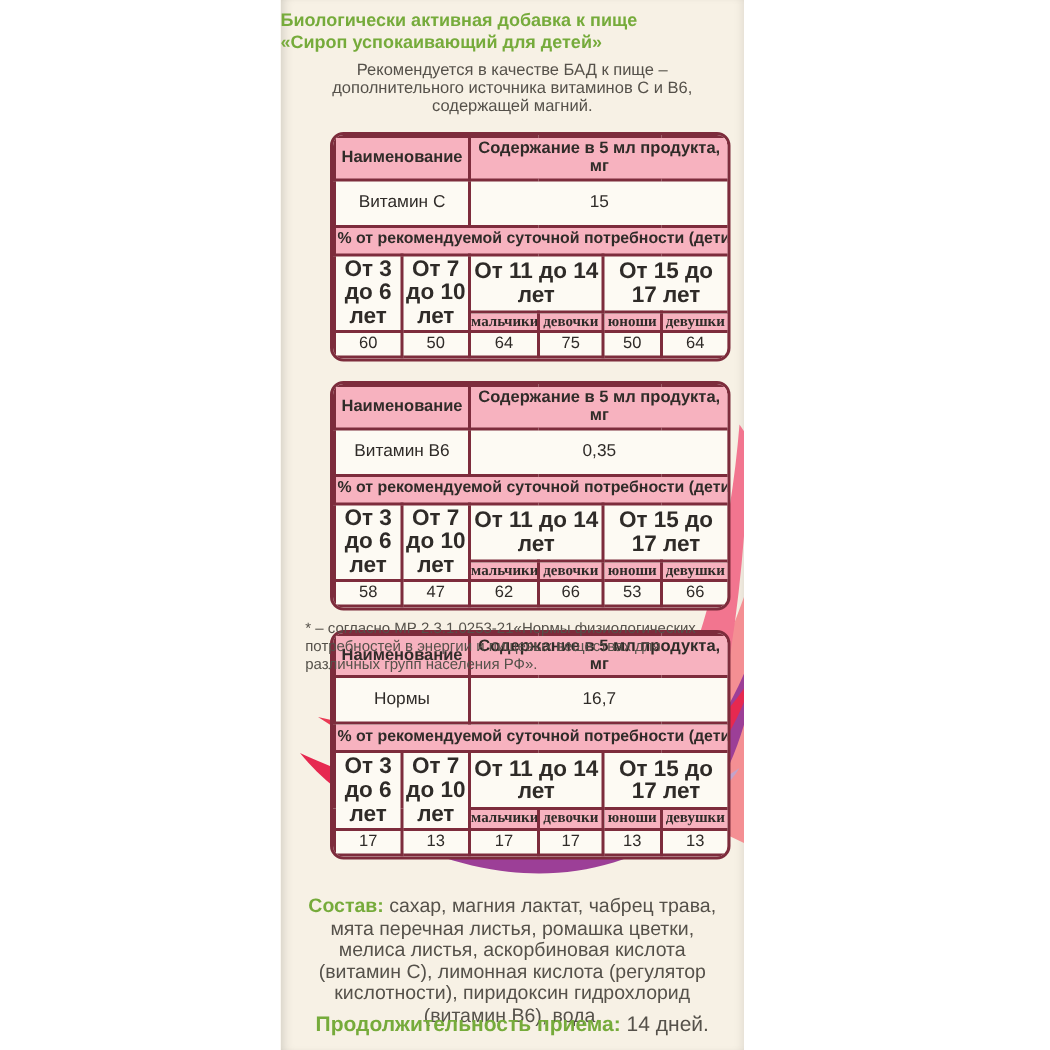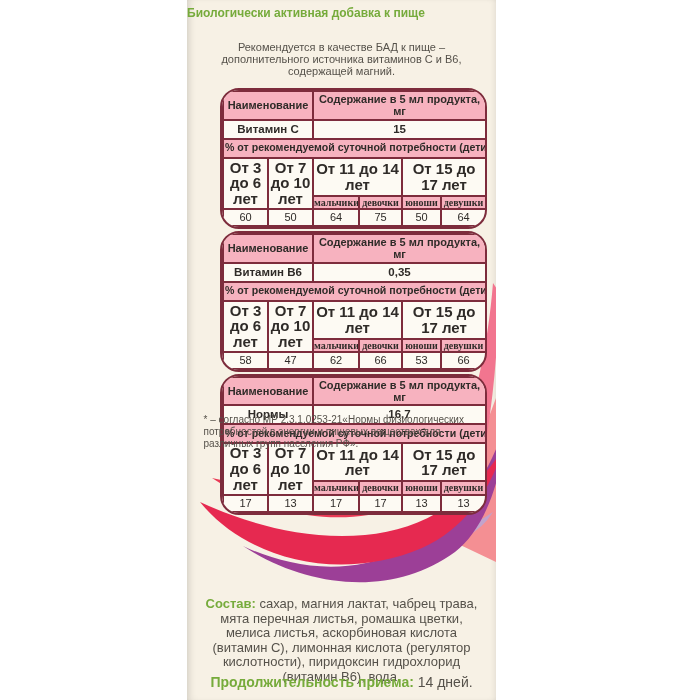--- a/index.html
+++ b/index.html
@@ -23,33 +23,33 @@
   .title{
     position:absolute; top:6px; left:0; width:100%; 
     color:var(--green); font-weight:bold; font-size:12px; line-height:1.25;
   }
   .subtitle{
     position:absolute; top:41px; left:50%; transform:translateX(-50%);
     width:288px; text-align:center; color:var(--body); font-size:11px; line-height:1.1;
   }
   .tables{position:absolute; top:88px; left:33px; width:267px;}
   .ntable{
-    border:2px solid var(--border); border-radius:19px; overflow:hidden;
-    background:var(--cellbg); margin-bottom:2px;
+    border:2px solid var(--border); border-radius:9px; overflow:hidden;
+    background:var(--cellbg); margin-bottom:13px;
   }
   .ntable table{border-collapse:collapse; width:100%; table-layout:fixed;}
   .ntable td{
     border:2px solid var(--border); text-align:center; vertical-align:middle;
     color:var(--ink); font-size:11px; padding:1px 1px; line-height:1.12;
     overflow:hidden;
   }
   td.ph{background:var(--pink);}
   td.b{font-weight:bold;}
   td.hrow{font-size:11px; height:21px;}
-  td.drow{height:19px; font-size:11.5px;font-weight:bold;}
+  td.drow{height:31px; font-size:11.5px;}
   td.pct{font-size:10.6px; white-space:nowrap; height:19px;}
   td.age{font-size:15px; line-height:1.05; padding:1px 0;}
   td.sub{font-size:10px; height:13px; padding:0;font-family:Liberation Serif, serif;}
   td.val{height:17px; font-size:11px;}
   .footnote{
     position:absolute; top:414px; left:50%; transform:translateX(-50%);
     width:276px; color:var(--body); font-size:10px; line-height:1.2;
   }
   .composition{
     position:absolute; top:597px; left:50%; transform:translateX(-50%);
@@ -70,20 +70,21 @@
     <path d="M309,398 C293,442 272,492 246,532 L309,562 Z" fill="#f48f93"></path>
     <path d="M306,283 C301,345 287,420 252,492 L283,516 C303,442 311,360 312,292 Z" fill="#f2758f"></path>
     <path d="M262,505 q18,-8 36,-22 q-14,18 -30,28 Z M276,528 q16,-6 30,-16 q-10,16 -26,24 Z" fill="#b9a7d6" opacity="0.85"></path>
     <path d="M56,546 C120,588 205,598 268,552 C298,529 316,478 320,418 C304,474 272,522 214,551 C158,578 98,566 56,546 Z" fill="#9c3f97"></path>
     <path d="M13,502 C58,558 150,584 235,548 C277,529 303,492 316,448 C288,496 238,530 178,535 C113,541 52,520 13,502 Z" fill="#e62950"></path>
     <path d="M25,478 C88,520 168,530 230,500 C262,484 283,462 294,441 C258,472 208,493 153,493 C103,493 60,486 25,478 Z" fill="#ea3a55"></path>
   </svg>
 
   <div class="title">
     <div>Биологически активная добавка к пище</div>
+    <div>«Сироп успокаивающий для детей»</div>
   </div>
 
   <div class="subtitle">Рекомендуется в качестве БАД к пище – дополнительного источника витаминов С и В6, содержащей магний.</div>
 
   <div class="tables">
 
     <div class="ntable">
       <table>
         <colgroup>
             <col style="width:45px">

